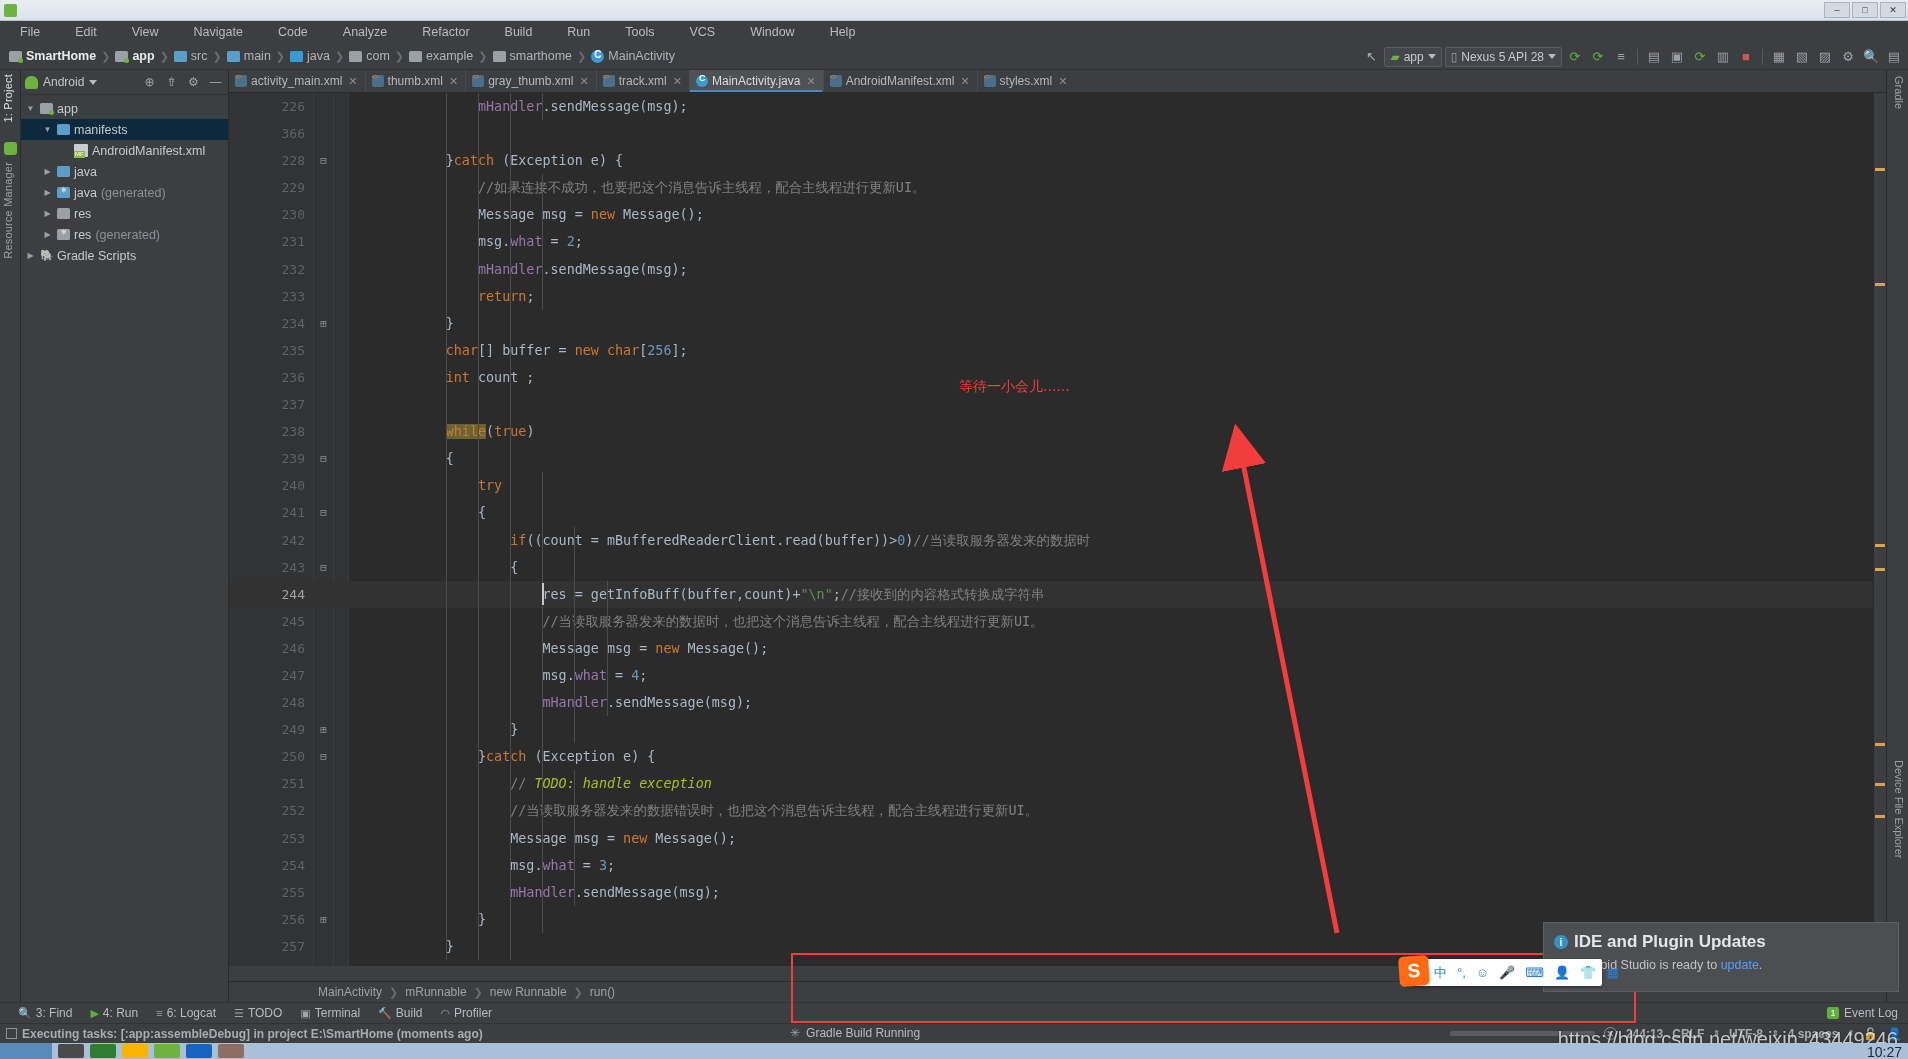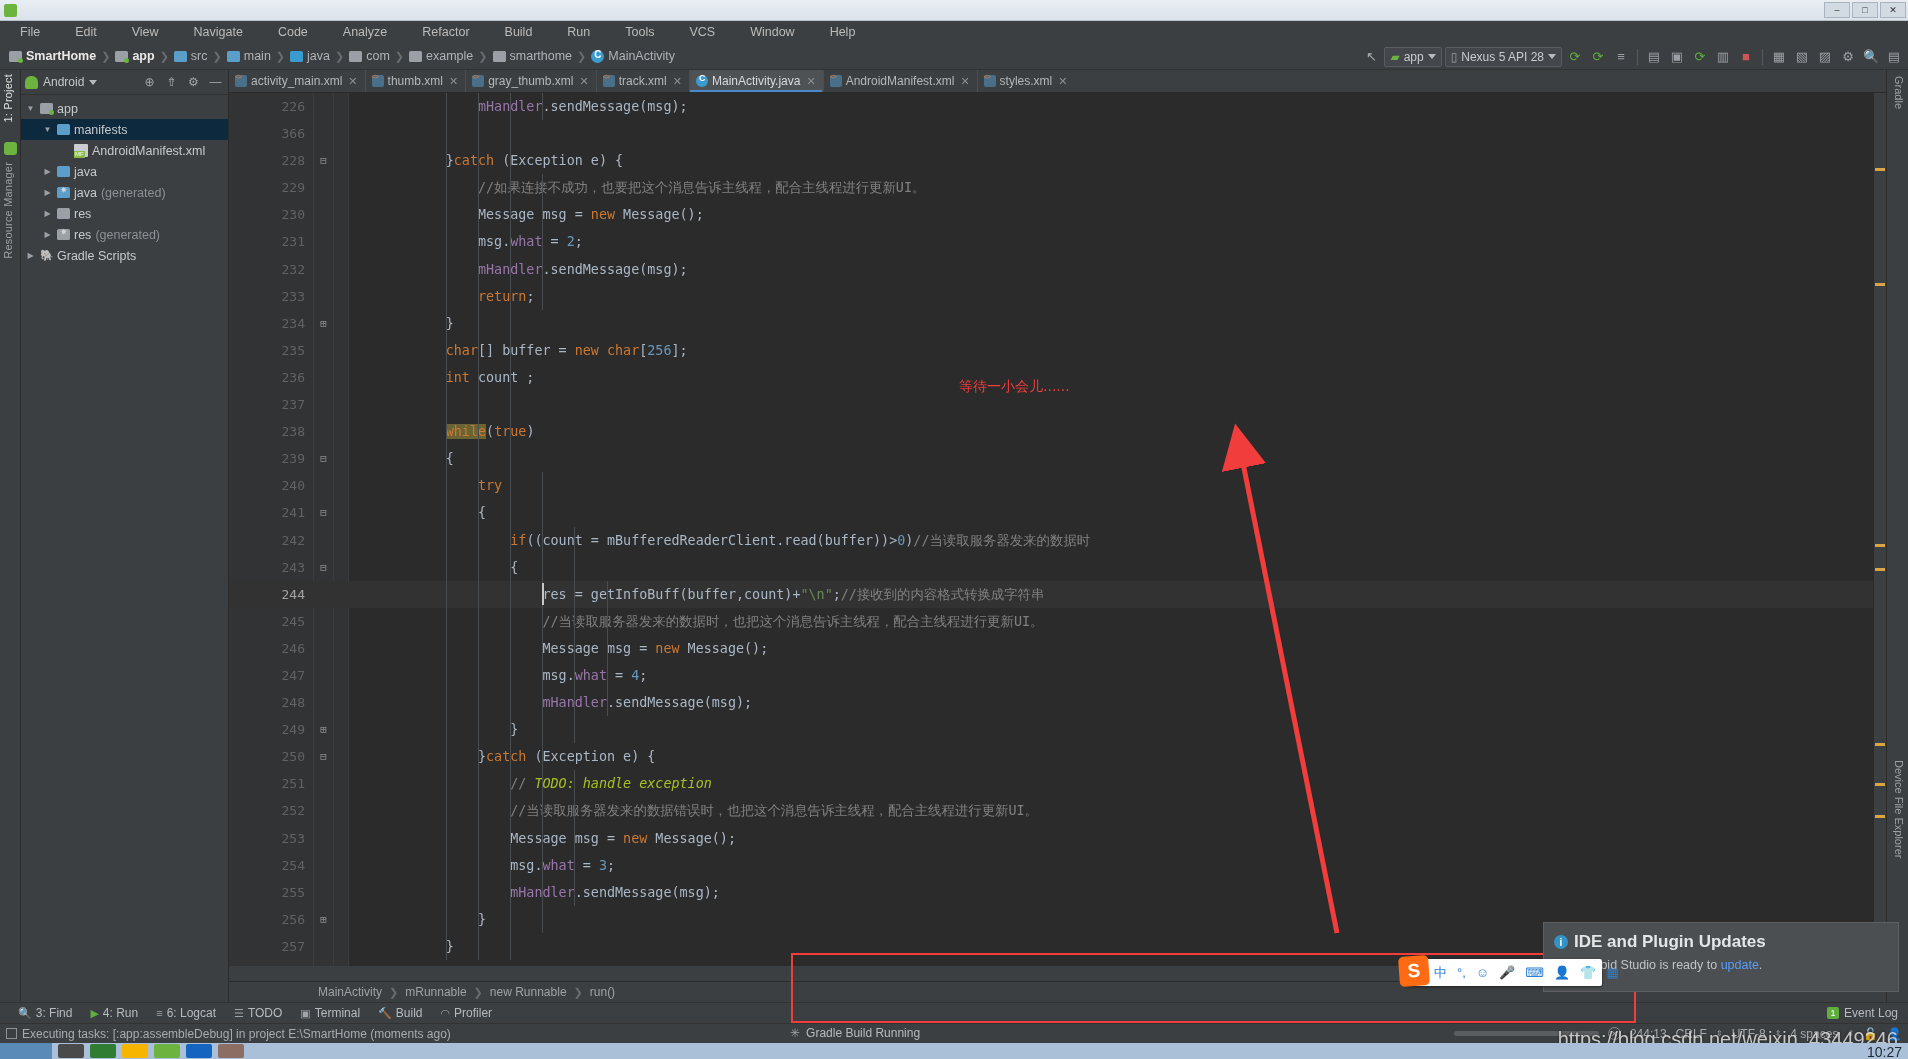--- a/index.html
+++ b/index.html
@@ -295,21 +295,21 @@
   .elbadge {
     width: 12px; height: 12px; background: #5fae3e; color: #fff;
     font-size: 9px; display: flex; align-items: center;
     justify-content: center; border-radius: 2px;
   }
 
   
   .statusbar {
     position: absolute; bottom: 16px; left: 0; width: 1908px; height: 20px;
     background: #3c3f41; display: flex; align-items: center;
-    font-size: 12px; color: #a8abaf; border-top: 1px solid #323232;
+    font-size: 12px; color: #a8abaf; border-top: 1px solid #323232; font-weight: bold;
   }
   .sb-check {
     width: 11px; height: 11px; border: 1px solid #8d9094;
     margin: 0 5px 0 6px; flex: none;
   }
   .sb-msg { white-space: nowrap; }
   .sb-right {
     position: absolute; right: 6px; display: flex; align-items: center; gap: 9px;
   }
   .progbar {

